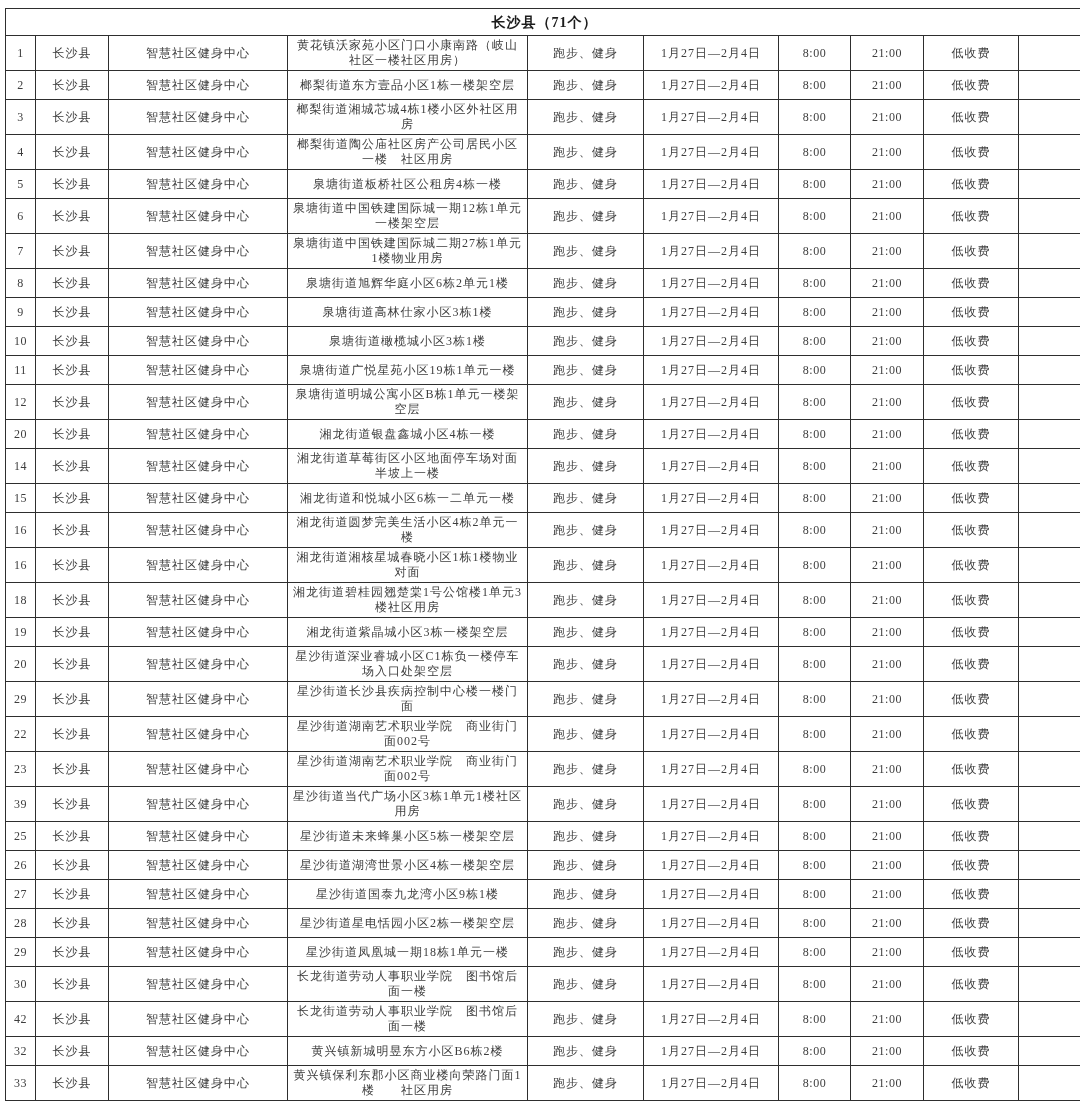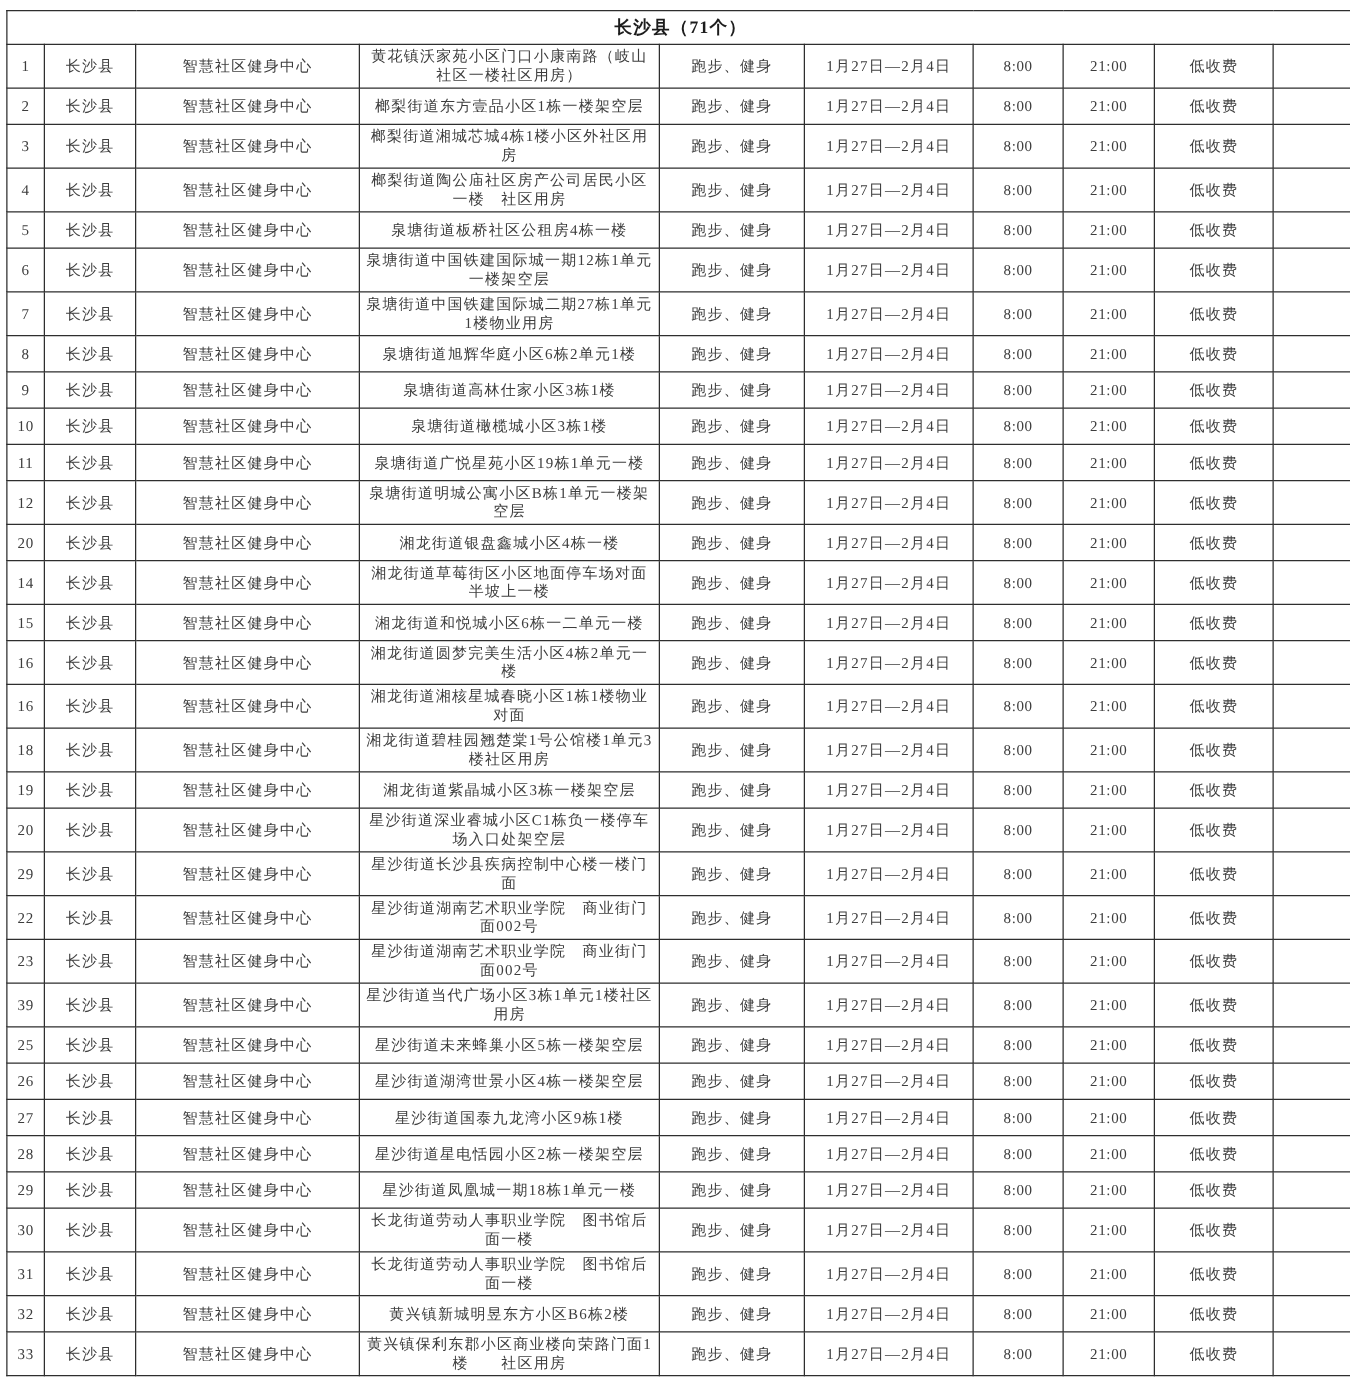--- a/index.html
+++ b/index.html
@@ -455,21 +455,21 @@
     <td>长龙街道劳动人事职业学院　图书馆后面一楼</td>
     <td>跑步、健身</td>
     <td>1月27日—2月4日</td>
     <td class="time-cell">8:00</td>
     <td class="time-cell">21:00</td>
     <td>低收费</td>
     <td></td>
   </tr>
 
   <tr class="data-row">
-    <td class="num-cell">31</td>
+    <td class="num-cell">42</td>
     <td>长沙县</td>
     <td>智慧社区健身中心</td>
     <td>长龙街道劳动人事职业学院　图书馆后面一楼</td>
     <td>跑步、健身</td>
     <td>1月27日—2月4日</td>
     <td class="time-cell">8:00</td>
     <td class="time-cell">21:00</td>
     <td>低收费</td>
     <td></td>
   </tr>

